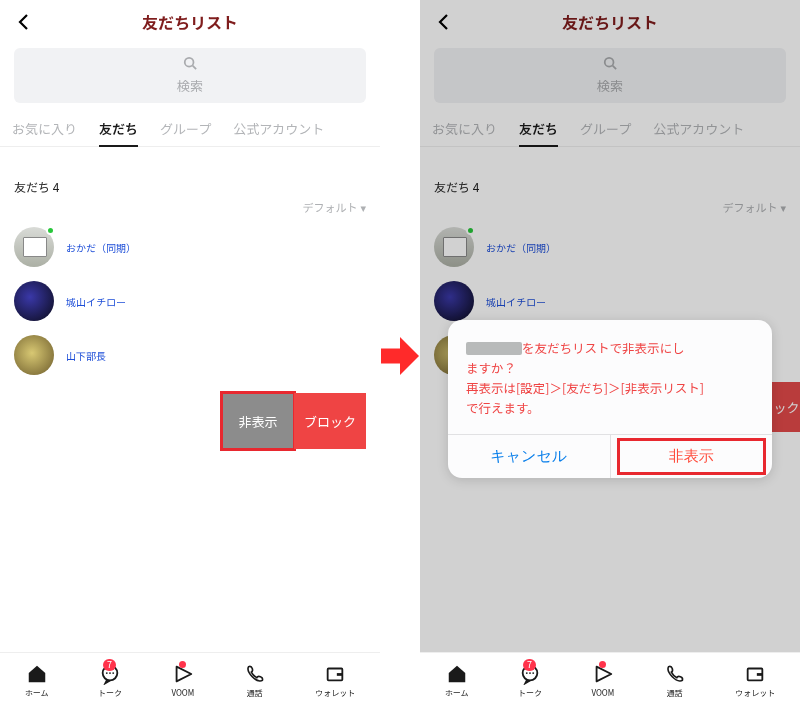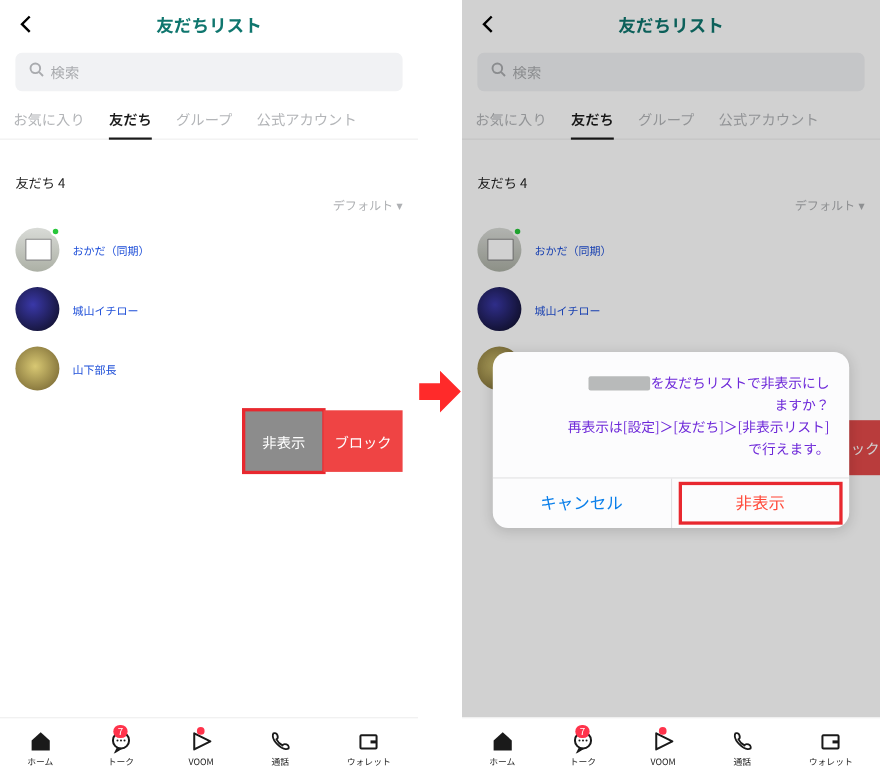--- a/index.html
+++ b/index.html
@@ -36,30 +36,32 @@
     .back {
       width: 24px; height: 24px;
       display: flex; align-items: center; justify-content: center;
     }
     .back svg { width: 14px; height: 18px; stroke: #000; fill: none; stroke-width: 2.2; }
     .title {
       flex: 1;
       text-align: center;
       font-size: 16px;
       font-weight: 700;
-      color: #0f766e;
+      color: #7f1d1d;
       margin-left: -24px;
     }
     .searchbar {
       margin: 8px 14px 10px 14px;
       background: #f1f2f4;
       border-radius: 6px;
       display: flex;
+      align-items: center;
       padding: 8px 12px;
       gap: 6px;
+      flex-direction: column;
     }
     .searchbar svg { width: 14px; height: 14px; stroke: #a9abae; fill: none; stroke-width: 2; }
     .searchbar .ph { font-size: 13px; color: #a9abae; }
     .tabs {
       display: flex;
       gap: 22px;
       padding: 0 12px;
       border-bottom: 1px solid #eee;
       font-size: 13px;
     }
@@ -139,23 +141,23 @@
     .phone.right .swipe-btn{height:50px;}
     .phone.right .sb-block{background:#e24a4a; width:56px; padding-left:16px;}
     .dialog {
       position:absolute; z-index:20;
       left:28px; right:28px; top:320px;
       background:#fcfcfd; border-radius:14px;
       box-shadow:0 2px 12px rgba(0,0,0,0.15);
       overflow:hidden;
       font-size:12.5px;
     }
-    .dialog .msg { padding:18px 18px 16px 18px; text-align:right; line-height:1.6; color:#6d28d9;}
+    .dialog .msg { padding:18px 18px 16px 18px; text-align:left; line-height:1.6; color:#ef4444;}
     .dialog .msg .censor{display:inline-block;width:56px;height:13px;background:#b8baba;border-radius:2px;vertical-align:-2px;}
-    .dialog .btns { display:flex; border-top:1px solid #e1e1e3; }
+    .dialog .btns { display:flex; border-top:1px solid #e1e1e3;font-family:Liberation Serif, serif; }
     .dialog .btn {
       flex:1; text-align:center; padding:12px 0; font-size:15px;
     }
     .dialog .cancel{ color:#0a7fea; border-right:1px solid #e1e1e3;}
     .dialog .confirm{ color:#ff4a3a; font-weight:400; position:relative;}
     .dialog .confirm::after{content:"";position:absolute;inset:3px 6px 3px 6px;border:3px solid #e8282f;pointer-events:none;}
   </style>
 </head>
 <body>
 

